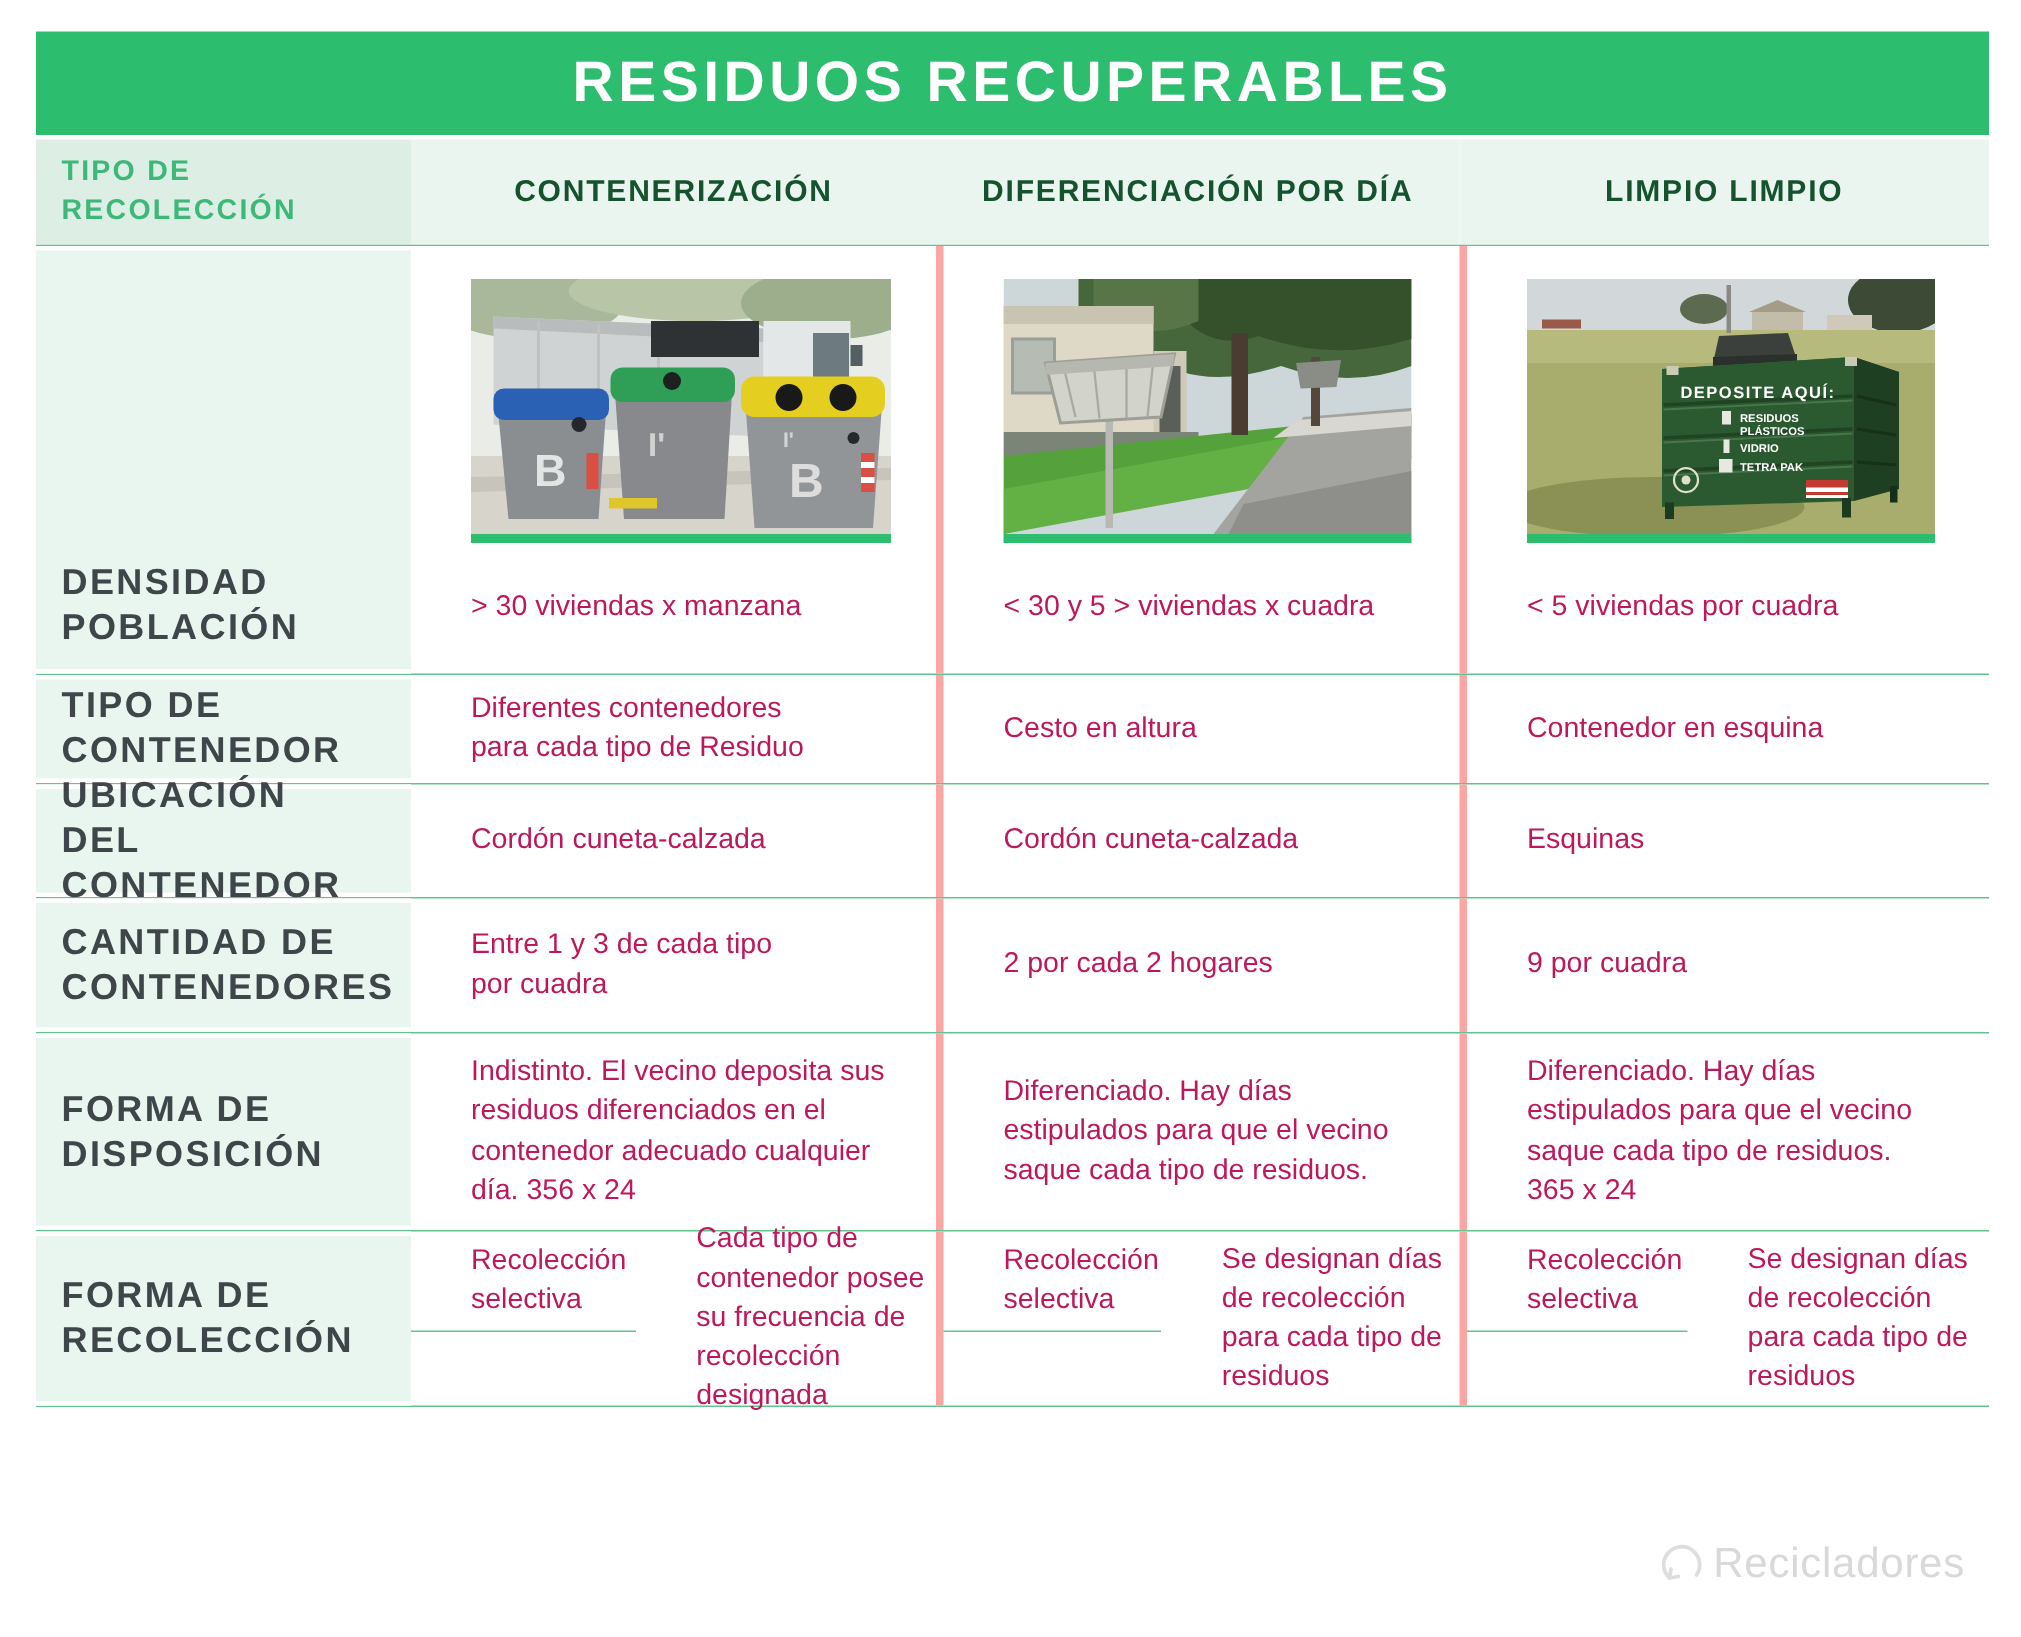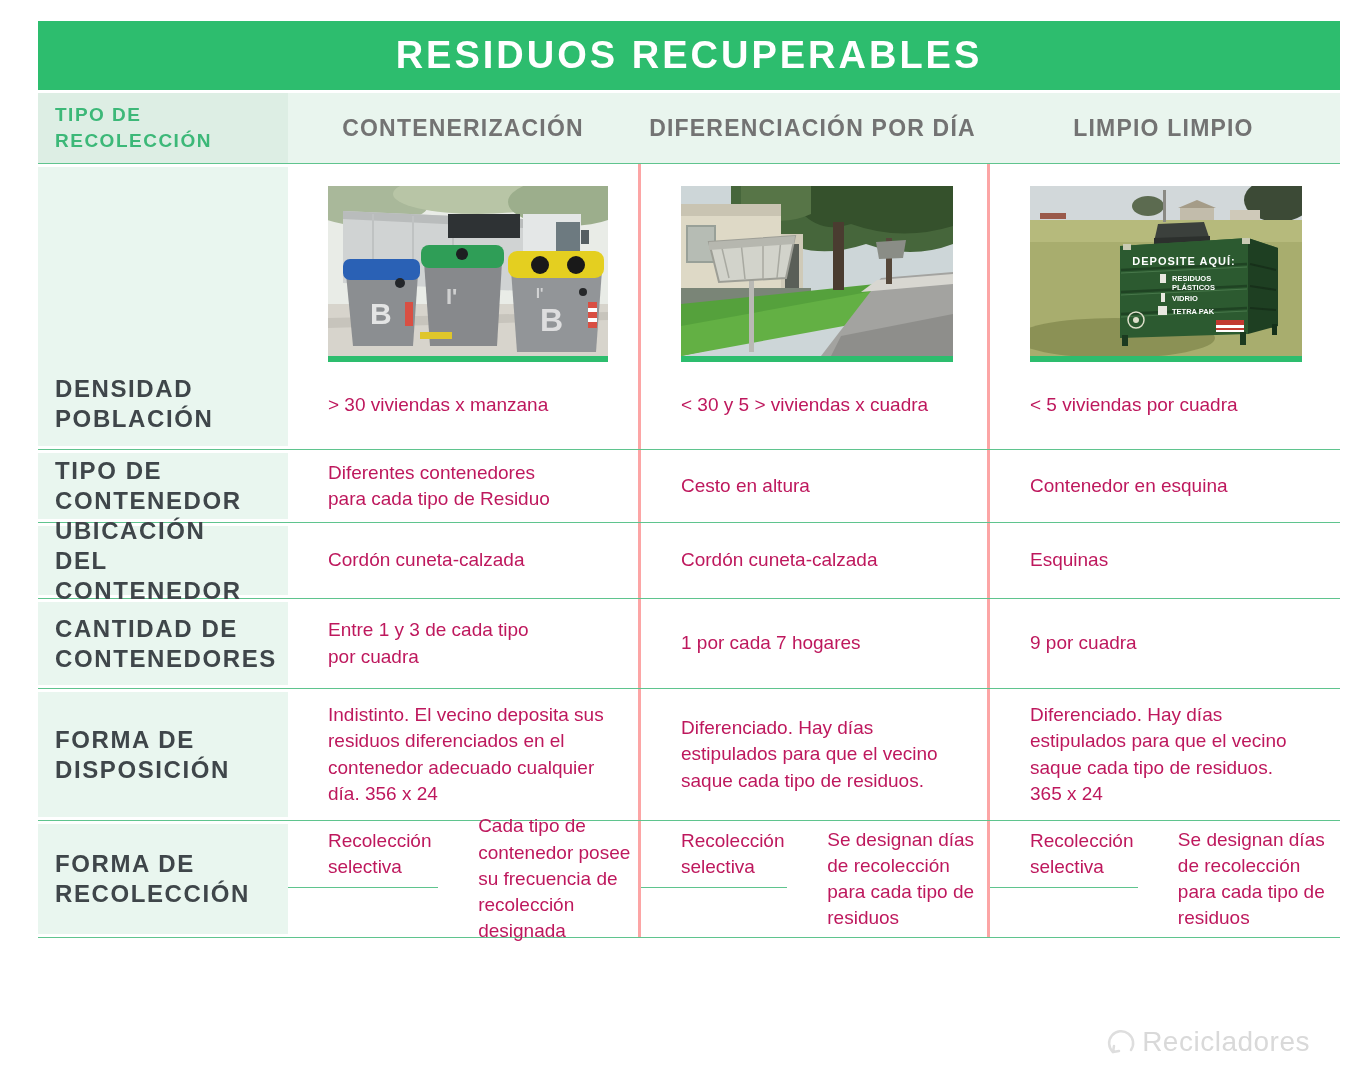--- a/index.html
+++ b/index.html
@@ -1,39 +1,39 @@
 <!DOCTYPE html>
 <html><head>
 <meta charset="utf-8">
 <style>
   html,body{margin:0;padding:0;background:#ffffff;}
   .page{position:relative;width:1347px;height:1091px;background:#ffffff;overflow:hidden;
         font-family:"Liberation Sans", sans-serif;}
-  .table{position:absolute;left:38px;top:21px;width:1302px;}
+  .table{position:absolute;left:24px;top:21px;width:1302px;}
 
   
   .title-bar{height:69px;background:#2dbd6e;display:flex;align-items:center;justify-content:center;}
   .title-bar h1{margin:0;color:#ffffff;font-size:38px;font-weight:bold;letter-spacing:3px;}
 
   
   .header-row{display:flex;margin-top:3px;height:70px;}
   .h-label{width:250px;box-sizing:border-box;background:#ddeee4;display:flex;align-items:center;padding-left:17px;}
   .h-label .t{color:#3cb878;font-size:19px;font-weight:bold;letter-spacing:1.5px;line-height:1.35;white-space:pre-line;}
   .h-col{box-sizing:border-box;background:#e9f5ee;display:flex;align-items:center;justify-content:center;}
-  .h-col .t{color:#737373;font-size:23px;font-weight:bold;letter-spacing:1.2px;}
+  .h-col .t{color:#14532d;font-size:20px;font-weight:bold;letter-spacing:1.2px;}
   .w1{width:350px;} .w2{width:349px;} .w3{width:353px;}
 
   
   .tbody{border-bottom:1px solid #5fc48e;}
   .row{display:flex;border-top:1px solid #5fc48e;}
   .lbl{width:250px;box-sizing:border-box;background:#e9f6ef;border-top:3px solid #fff;border-bottom:3px solid #fff;
        display:flex;align-items:center;padding-left:17px;}
   .lbl .t{color:#3f464a;font-size:24px;font-weight:bold;letter-spacing:1.6px;line-height:1.25;white-space:pre-line;}
   .cell{box-sizing:border-box;display:flex;align-items:center;padding-left:40px;}
-  .v{border-left:3px solid #fca5a5;}
+  .v{border-left:5px solid #fca5a5;}
   .body-text{color:#be185d;font-size:19px;line-height:1.38;white-space:pre-line;max-width:295px;}
 
   .r1{height:285px;} .r2{height:72px;} .r3{height:75px;} .r4{height:89px;} .r5{height:131px;}
 
   
   .row-photos .lbl{align-items:flex-end;padding-bottom:12px;}
   .row-photos .cell{flex-direction:column;align-items:flex-start;padding-top:22px;}
   .photo{display:block;}
   .photo svg{display:block;}
   .photo-bar{height:6px;background:#2dbd6e;}
@@ -264,21 +264,21 @@
       <div class="row r4">
         <div class="lbl">
           <span class="t">CANTIDAD DE
 CONTENEDORES</span>
         </div>
         <div class="cell w1">
           <span class="body-text">Entre 1 y 3 de cada tipo
 por cuadra</span>
         </div>
         <div class="cell w2 v">
-          <span class="body-text">1 por cada 7 hogares</span>
+          <span class="body-text">2 por cada 2 hogares</span>
         </div>
         <div class="cell w3 v">
           <span class="body-text">9 por cuadra</span>
         </div>
       </div>
 
       <div class="row r5">
         <div class="lbl">
           <span class="t">FORMA DE
 DISPOSICIÓN</span>

